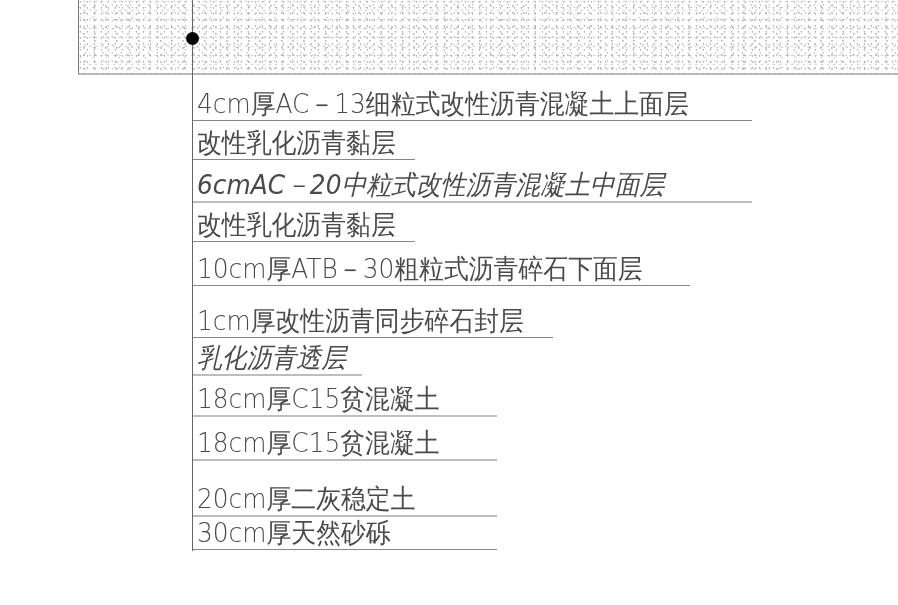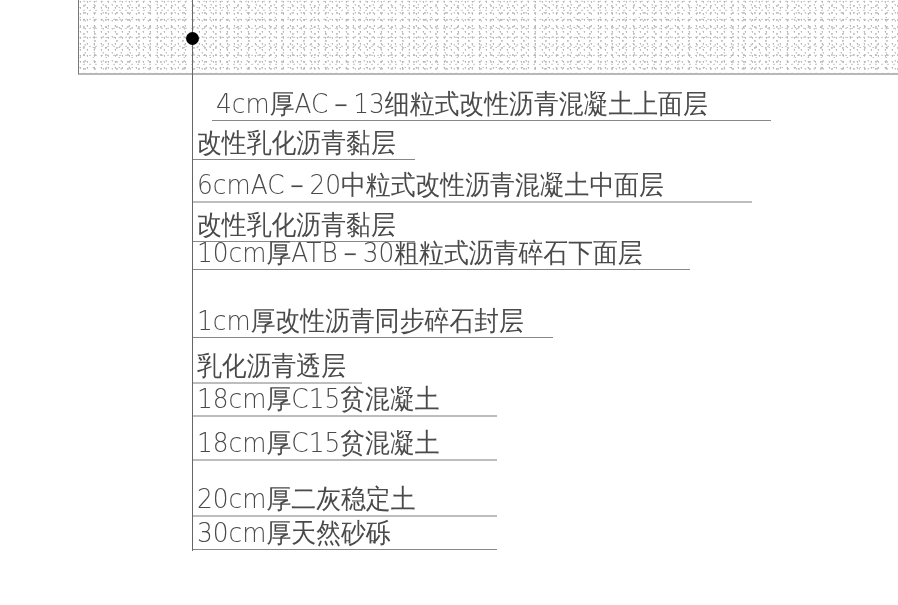--- a/index.html
+++ b/index.html
@@ -46,39 +46,39 @@
     }
   </style>
 </head>
 <body>
 
 <div class="stipple"></div>
 <div class="leader"></div>
 <div class="dot"></div>
 
 <div id="layers">
-  <div class="row" style="top: 81px; width: 559px; margin-left: 19px;">
+  <div class="row" style="top: 81px; width: 559px;">
       <span class="label">4cm厚AC－13细粒式改性沥青混凝土上面层</span>
     </div>
   <div class="row" style="top: 120px; width: 222px;">
       <span class="label">改性乳化沥青黏层</span>
     </div>
-  <div class="row light" style="top: 163px; width: 559px;">
+  <div class="row light" style="top: 163px; width: 559px; font-style: italic;">
       <span class="label">6cmAC－20中粒式改性沥青混凝土中面层</span>
     </div>
   <div class="row" style="top: 202px; width: 222px;">
       <span class="label">改性乳化沥青黏层</span>
     </div>
-  <div class="row" style="top: 230px; width: 497px;">
+  <div class="row" style="top: 246px; width: 497px;">
       <span class="label">10cm厚ATB－30粗粒式沥青碎石下面层</span>
     </div>
   <div class="row" style="top: 298px; width: 360px;">
       <span class="label">1cm厚改性沥青同步碎石封层</span>
     </div>
-  <div class="row light" style="top: 344px; width: 169px;">
+  <div class="row light" style="top: 336px; width: 169px; font-style: italic;">
       <span class="label">乳化沥青透层</span>
     </div>
   <div class="row light" style="top: 377px; width: 304px;">
       <span class="label">18cm厚C15贫混凝土</span>
     </div>
   <div class="row light" style="top: 421px; width: 304px;">
       <span class="label">18cm厚C15贫混凝土</span>
     </div>
   <div class="row light" style="top: 465px; width: 304px; margin-top: 12px;">
       <span class="label">20cm厚二灰稳定土</span>

